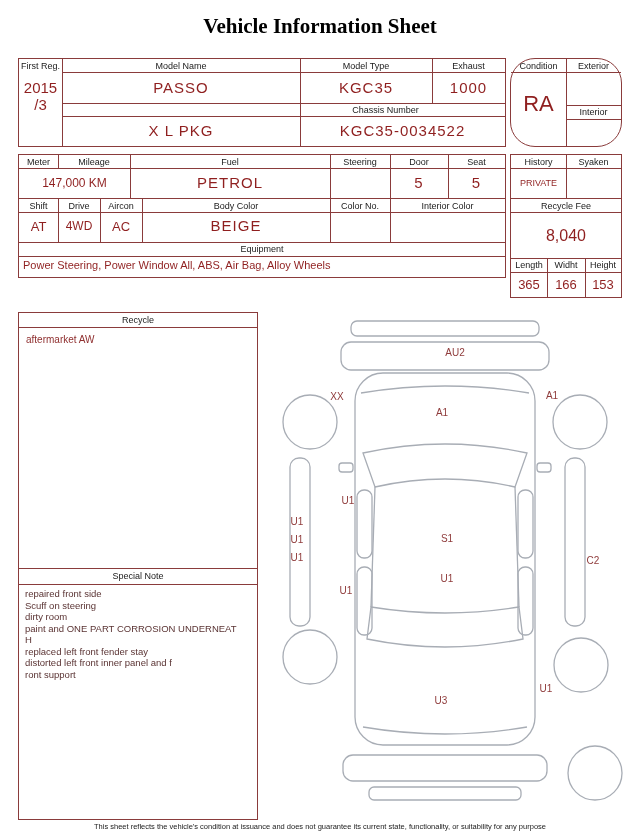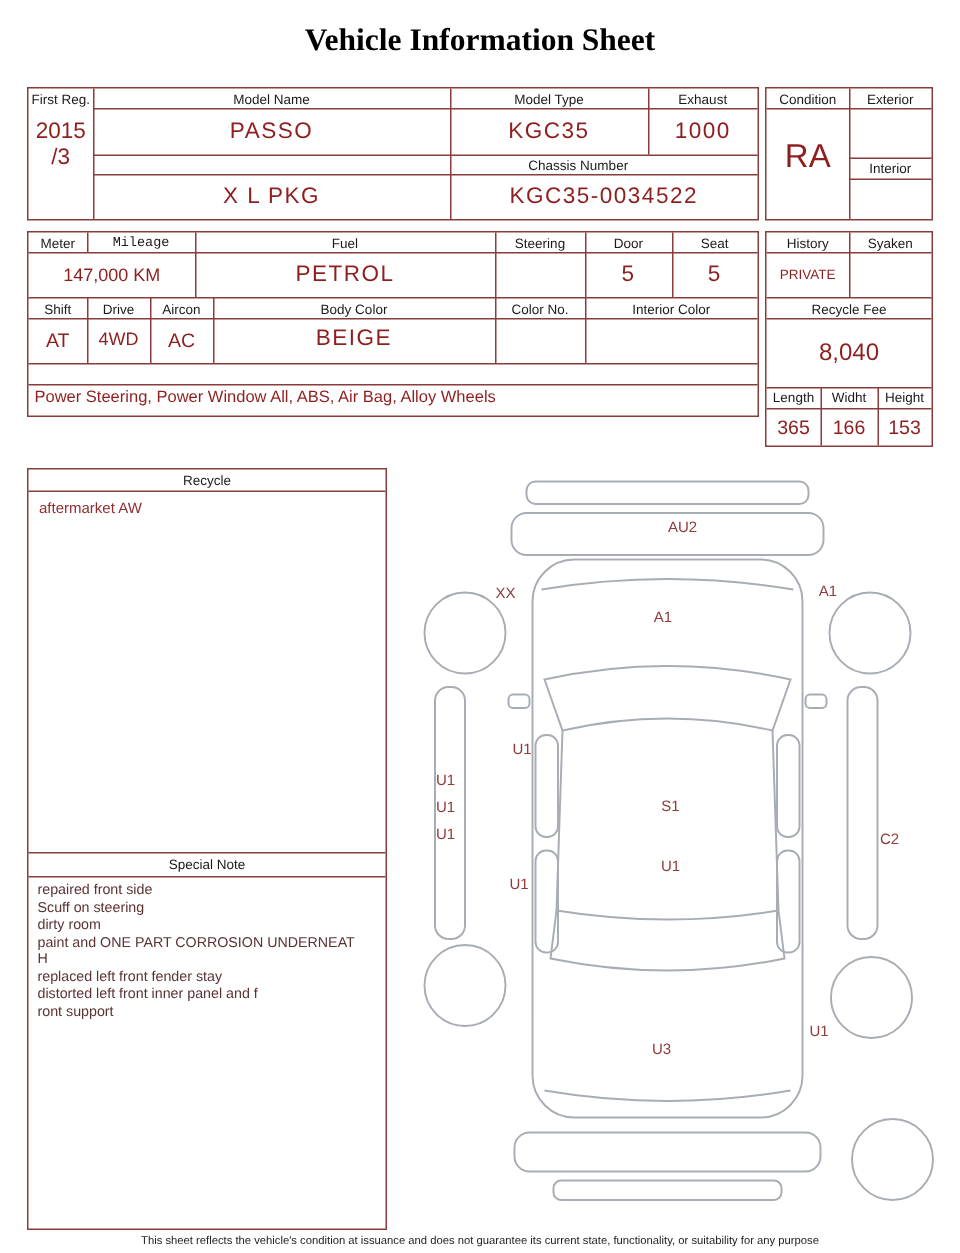--- a/index.html
+++ b/index.html
@@ -44,21 +44,21 @@
 
   <div class="lbl" style="left:413px;top:1px;width:73px;">Exhaust</div>
   <div class="val v15" style="left:413px;top:20px;width:73px;">1000</div>
 
   <div class="val v15" style="left:43px;top:63px;width:238px;">X L PKG</div>
 
   <div class="lbl" style="left:264px;top:45px;width:205px;">Chassis Number</div>
   <div class="val v15" style="left:281px;top:63px;width:205px;">KGC35-0034522</div>
 </div>
 
-<div class="box" style="left:510px;top:58px;width:112px;height:89px;">
+<div class="box" style="left:510px;top:58px;width:112px;height:89px;border-radius:25px;">
   <div class="vl" style="left:55px;top:0;height:87px;"></div>
   <div class="hl" style="left:0;top:13px;width:55px;"></div>
   <div class="hl" style="left:55px;top:13px;width:55px;"></div>
   <div class="hl" style="left:55px;top:46px;width:55px;"></div>
   <div class="hl" style="left:55px;top:60px;width:55px;"></div>
 
   <div class="lbl" style="left:0;top:1px;width:55px;">Condition</div>
   <div class="val" style="left:0;top:32px;width:55px;font-size:22px;">RA</div>
 
   <div class="lbl" style="left:55px;top:1px;width:55px;">Exterior</div>
@@ -80,21 +80,21 @@
   <div class="vl" style="left:371px;top:0;height:43px;"></div>
   <div class="vl" style="left:429px;top:0;height:43px;"></div>
 
   <div class="vl" style="left:39px;top:43px;height:44px;"></div>
   <div class="vl" style="left:81px;top:43px;height:44px;"></div>
   <div class="vl" style="left:123px;top:43px;height:44px;"></div>
   <div class="vl" style="left:311px;top:43px;height:44px;"></div>
   <div class="vl" style="left:371px;top:43px;height:44px;"></div>
 
   <div class="lbl" style="left:0;top:1px;width:39px;">Meter</div>
-  <div class="lbl" style="left:39px;top:1px;width:72px;font-family:Liberation Mono, monospace;">Mileage</div>
+  <div class="lbl" style="left:39px;top:1px;width:72px;">Mileage</div>
   <div class="lbl" style="left:111px;top:1px;width:200px;">Fuel</div>
   <div class="lbl" style="left:311px;top:1px;width:60px;">Steering</div>
   <div class="lbl" style="left:371px;top:1px;width:58px;">Door</div>
   <div class="lbl" style="left:429px;top:1px;width:57px;">Seat</div>
 
   <div class="val v12" style="left:0;top:21px;width:111px;">147,000 KM</div>
   <div class="val v15" style="left:111px;top:19px;width:200px;">PETROL</div>
   <div class="val v13" style="left:311px;top:20px;width:60px;"></div>
   <div class="val v15" style="left:371px;top:19px;width:58px;">5</div>
   <div class="val v15" style="left:429px;top:19px;width:57px;">5</div>
@@ -106,20 +106,21 @@
   <div class="lbl" style="left:311px;top:45px;width:60px;">Color No.</div>
   <div class="lbl" style="left:371px;top:45px;width:115px;">Interior Color</div>
 
   <div class="val v13" style="left:0;top:64px;width:39px;">AT</div>
   <div class="val v12" style="left:39px;top:64px;width:42px;">4WD</div>
   <div class="val v13" style="left:81px;top:64px;width:42px;">AC</div>
   <div class="val v15" style="left:123px;top:62px;width:188px;">BEIGE</div>
   <div class="val v13" style="left:311px;top:64px;width:60px;"></div>
   <div class="val v13" style="left:371px;top:64px;width:115px;"></div>
 
+  <div class="lbl" style="left:0;top:88px;width:486px;">Equipment</div>
   <div class="val" style="left:4px;top:104px;width:480px;font-size:11px;text-align:left;">Power Steering, Power Window  All, ABS, Air Bag, Alloy Wheels</div>
 </div>
 
 <div class="box" style="left:510px;top:154px;width:112px;height:144px;">
   <div class="hl" style="left:0;top:13px;width:110px;"></div>
   <div class="hl" style="left:0;top:43px;width:110px;"></div>
   <div class="hl" style="left:0;top:57px;width:110px;"></div>
   <div class="hl" style="left:0;top:103px;width:110px;"></div>
   <div class="hl" style="left:0;top:117px;width:110px;"></div>
   <div class="vl" style="left:55px;top:0;height:43px;"></div>

